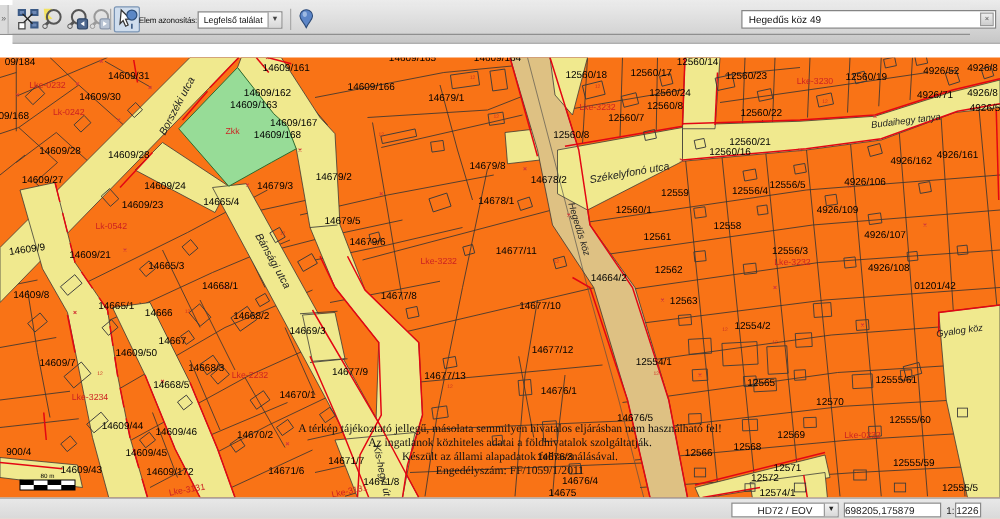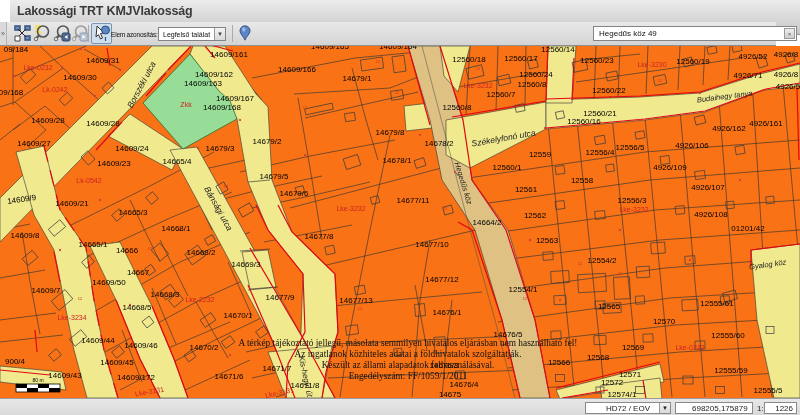--- a/index.html
+++ b/index.html
@@ -1,17 +1,17 @@
 <!DOCTYPE html>
 <html><head><meta charset="utf-8"><style>
 *{margin:0;padding:0;box-sizing:border-box}
 body{width:800px;height:415px;overflow:hidden;font-family:"Liberation Sans",sans-serif;background:#fff;-webkit-font-smoothing:antialiased}
 #hdr{position:absolute;left:10px;top:0;width:800px;height:35px;background:linear-gradient(#ececec,#c7c7c7);border-bottom:1px solid #979797}
 #hdr b{font-size:12.5px;color:#3a3a3a;position:absolute;left:7px;top:4px;letter-spacing:-0.2px}
-#tb{position:absolute;left:0;top:22px;width:776px;height:24px;background:linear-gradient(#e9e9e9,#d4d4d4);border-bottom:1px solid #8f8f8f}
+#tb{position:absolute;left:0;top:4px;width:776px;height:24px;background:linear-gradient(#e9e9e9,#d4d4d4);border-bottom:1px solid #8f8f8f}
 #tb .grip{position:absolute;left:0;top:0;width:7px;height:23px;background:#dadada;border-right:1px solid #b5b5b5;font-size:7px;color:#666;text-align:center;line-height:23px}
 .ic{position:absolute;top:2px}
 #idbtn{position:absolute;left:91px;top:1px;width:21px;height:21px;background:#cfdded;border:1px solid #7a94b4;border-radius:2px}
 #tb .lbl{position:absolute;left:111px;top:9px;font-size:6.5px;letter-spacing:-0.2px;color:#111}
 .sel{position:absolute;background:#fff;border:1px solid #848484;font-size:7.5px;color:#111}
 .sel .ar{position:absolute;right:0;top:0;bottom:0;width:11px;background:linear-gradient(#f4f4f4,#d8d8d8);border-left:1px solid #9a9a9a;color:#444;font-size:6px;text-align:center}
 #sel1{left:158px;top:4.5px;width:68px;height:14px;line-height:13px;padding-left:4px;font-size:7px}
 #srch{left:593px;top:4px;width:204px;height:15px;line-height:14px;padding-left:5px;font-size:8px}
 #srch .btn{position:absolute;right:1px;top:1px;width:11px;height:11px;background:linear-gradient(#eee,#ccc);border:1px solid #999;font-size:6px;color:#555;text-align:center;line-height:10px}
 #map{position:absolute;left:0;top:46px;width:800px;height:352px;background:#f97316;overflow:hidden}
@@ -478,15 +478,15 @@
       <text x="408" y="379.3" font-size="9.3" font-family="Liberation Serif, serif" fill="#111" text-anchor="middle">Engedélyszám: FF/1059/1/2011</text>
       <rect x="16" y="384" width="44" height="8" fill="#fff" stroke="#000" stroke-width="0.8"></rect>
       <rect x="16" y="384" width="11" height="4" fill="#000"></rect>
       <rect x="27" y="388" width="11" height="4" fill="#000"></rect>
       <rect x="38" y="384" width="11" height="4" fill="#000"></rect>
       <rect x="49" y="388" width="11" height="4" fill="#000"></rect>
       <text x="38" y="382" font-size="5" fill="#000" text-anchor="middle">80 m</text>
     </svg></div>
 <div id="sb">
  <span class="box" style="left:585px;width:86px;padding-left:20px">HD72 / EOV<span class="ar" style="position:absolute;right:0;top:0;width:11px;height:100%;background:linear-gradient(#f4f4f4,#d8d8d8);border-left:1px solid #9a9a9a;font-size:6px;text-align:center">▼</span></span>
- <span class="box" style="left:675px;width:78px;padding-left:16px">698205,175879</span>
+ <span class="box" style="left:675px;width:78px;padding-left:0">698205,175879</span>
  <span style="position:absolute;left:757px;top:5px">1:</span>
- <span class="box" style="left:764px;width:33px;text-align:right;padding-right:3px">1226</span>
+ <span class="box" style="left:764px;width:21px;padding-right:3px">1226</span>
 </div>
 </body></html>

